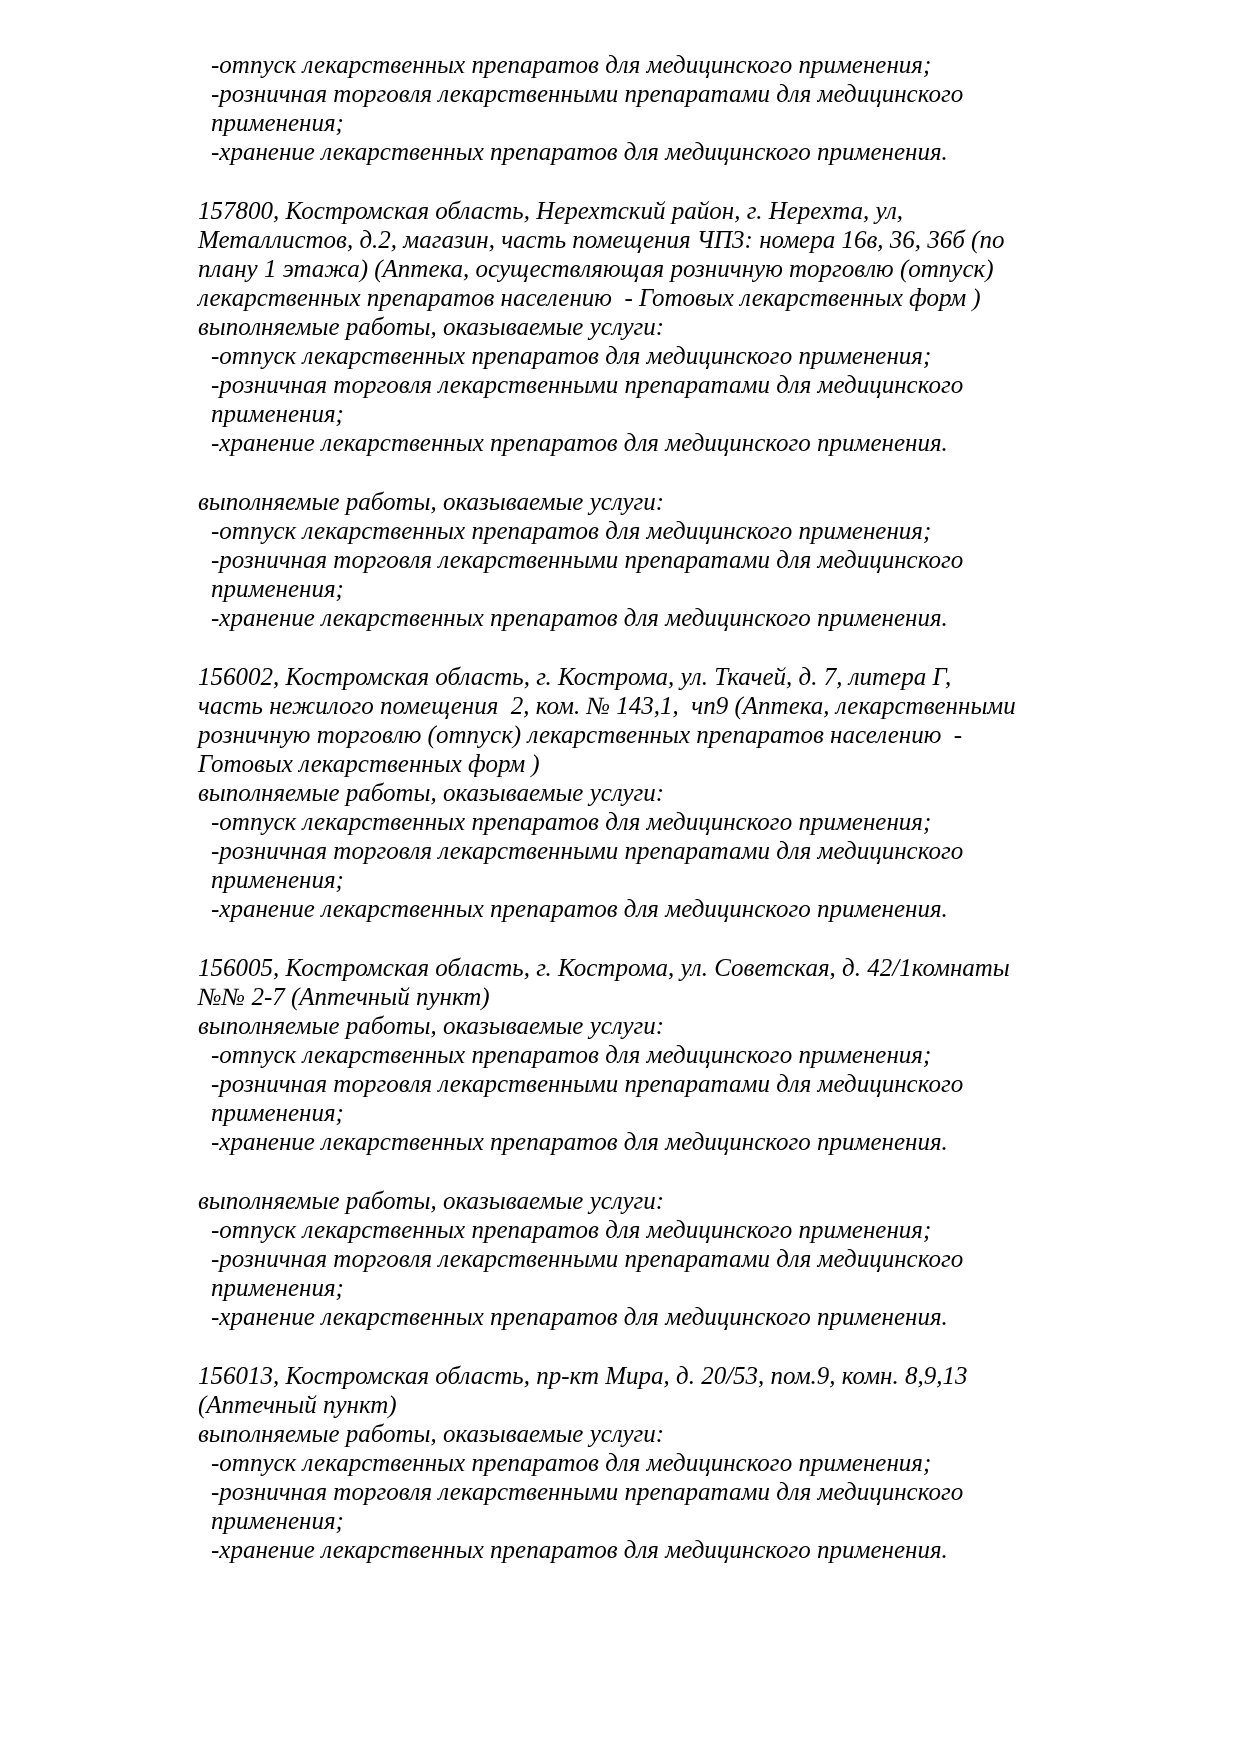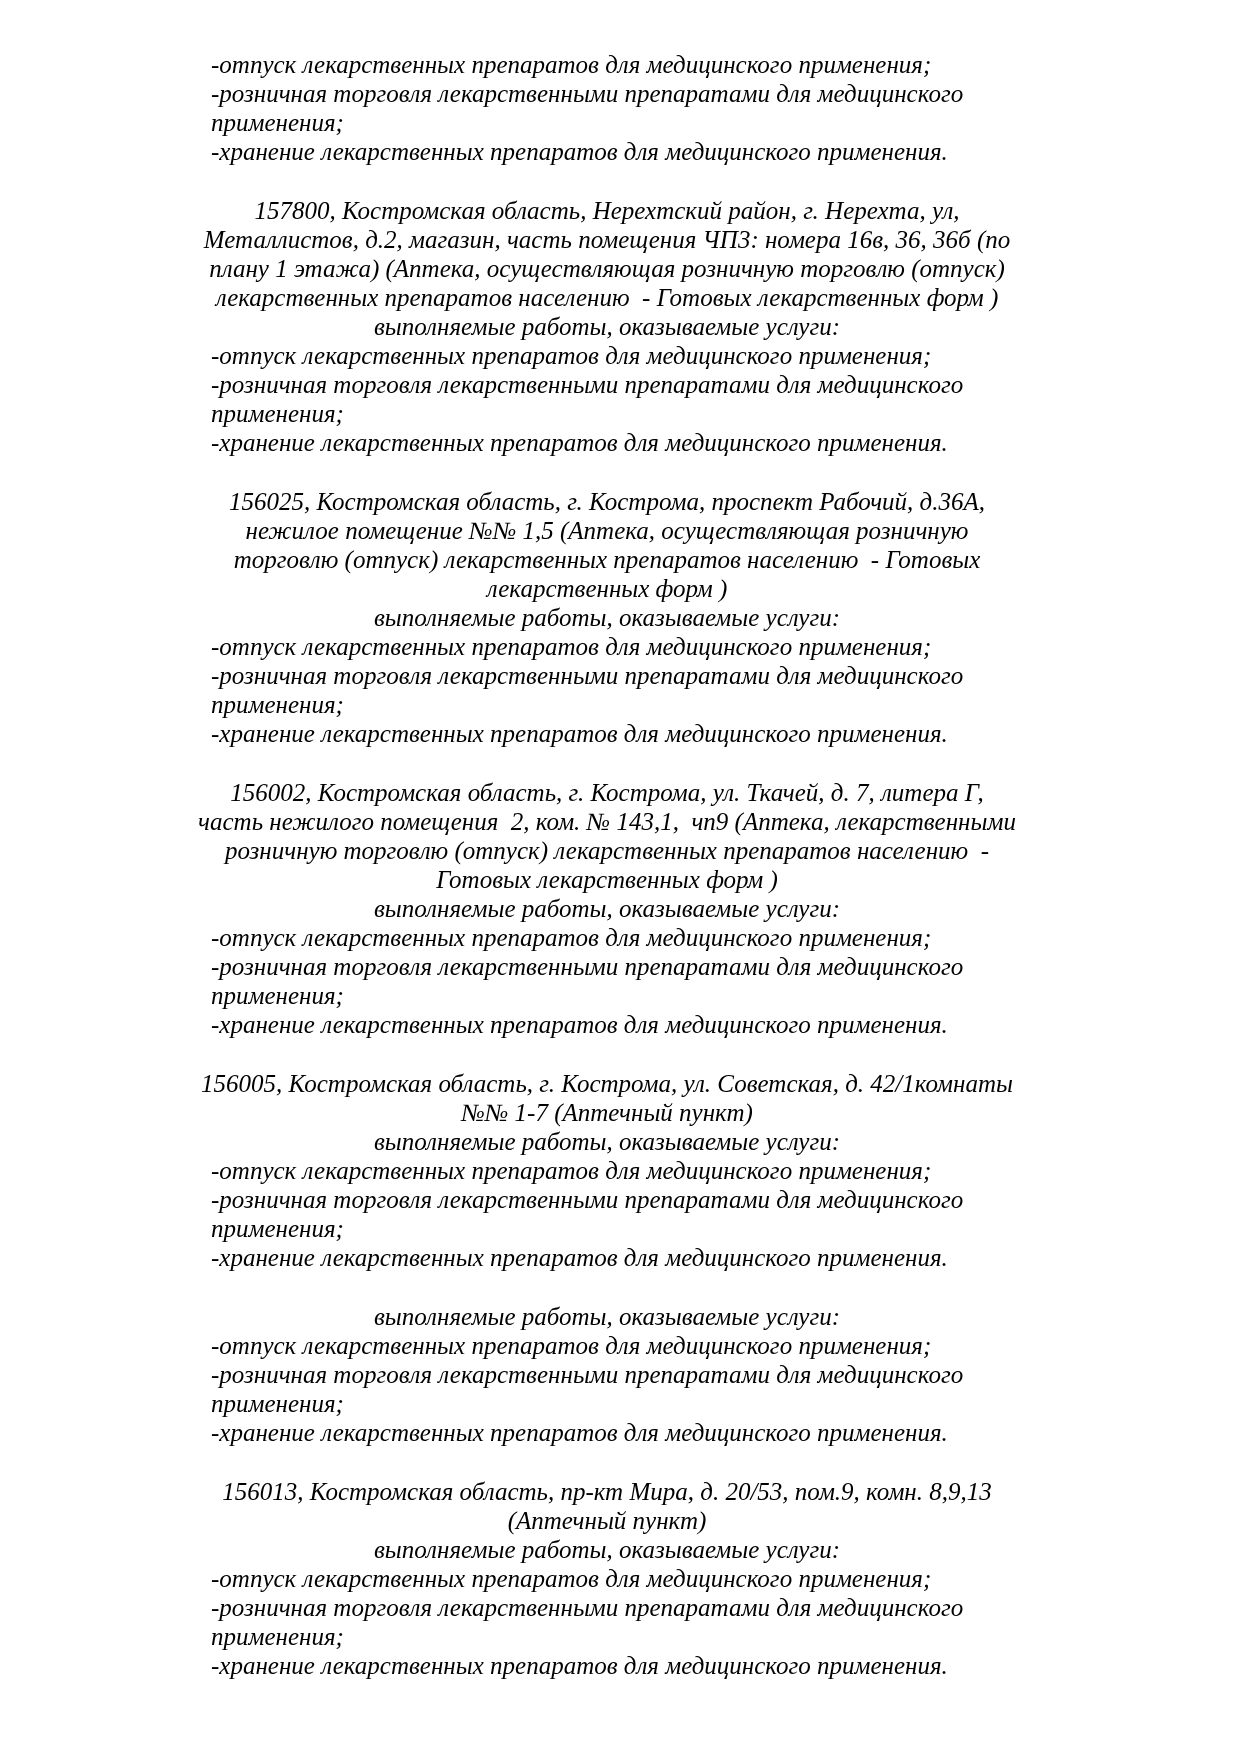--- a/index.html
+++ b/index.html
@@ -20,21 +20,20 @@
     box-sizing: border-box;
     font-style: italic;
   }
   .content {
     padding: 50px 225px 0 198px; 
   }
   .entry { margin: 0; }
   .address, .works-label {
     margin: 0;
     white-space: pre-wrap;
-    text-align: center;
   }
   .service-line {
     padding-left: 13px;
     white-space: pre-wrap;
   }
   .block-spacer {
     height: 30px;
   }
 </style>
 </head>
@@ -55,41 +54,40 @@
       <p class="address">157800, Костромская область, Нерехтский район, г. Нерехта, ул, Металлистов, д.2, магазин, часть помещения ЧП3: номера 16в, 36, 36б (по плану 1 этажа) (Аптека, осуществляющая розничную торговлю (отпуск) лекарственных препаратов населению  - Готовых лекарственных форм )</p>
       <p class="works-label">выполняемые работы, оказываемые услуги:</p>
       <div class="service-line">-отпуск лекарственных препаратов для медицинского применения;</div>
       <div class="service-line">-розничная торговля лекарственными препаратами для медицинского применения;</div>
       <div class="service-line">-хранение лекарственных препаратов для медицинского применения.</div>
     </div>
 
     <div class="block-spacer"></div>
 
     <div class="entry">
-      <p class="address">156025, Костромская область, г. Кострома, проспект Рабочий, д.36А, нежилое помещение №№ 1,5 (Аптека, осуществляющая розничную торговлю (отпуск) лекарственных препаратов населению  - Готовых лекарственных форм )</p>
       <p class="works-label">выполняемые работы, оказываемые услуги:</p>
       <div class="service-line">-отпуск лекарственных препаратов для медицинского применения;</div>
       <div class="service-line">-розничная торговля лекарственными препаратами для медицинского применения;</div>
       <div class="service-line">-хранение лекарственных препаратов для медицинского применения.</div>
     </div>
 
     <div class="block-spacer"></div>
 
     <div class="entry">
       <p class="address">156002, Костромская область, г. Кострома, ул. Ткачей, д. 7, литера Г,  часть нежилого помещения  2, ком. № 143,1,  чп9 (Аптека, лекарственными розничную торговлю (отпуск) лекарственных препаратов населению  - Готовых лекарственных форм )</p>
       <p class="works-label">выполняемые работы, оказываемые услуги:</p>
       <div class="service-line">-отпуск лекарственных препаратов для медицинского применения;</div>
       <div class="service-line">-розничная торговля лекарственными препаратами для медицинского применения;</div>
       <div class="service-line">-хранение лекарственных препаратов для медицинского применения.</div>
     </div>
 
     <div class="block-spacer"></div>
 
     <div class="entry">
-      <p class="address">156005, Костромская область, г. Кострома, ул. Советская, д. 42/1комнаты №№ 1-7 (Аптечный пункт)</p>
+      <p class="address">156005, Костромская область, г. Кострома, ул. Советская, д. 42/1комнаты №№ 2-7 (Аптечный пункт)</p>
       <p class="works-label">выполняемые работы, оказываемые услуги:</p>
       <div class="service-line">-отпуск лекарственных препаратов для медицинского применения;</div>
       <div class="service-line">-розничная торговля лекарственными препаратами для медицинского применения;</div>
       <div class="service-line">-хранение лекарственных препаратов для медицинского применения.</div>
     </div>
 
     <div class="block-spacer"></div>
 
     <div class="entry">
       <p class="works-label">выполняемые работы, оказываемые услуги:</p>

